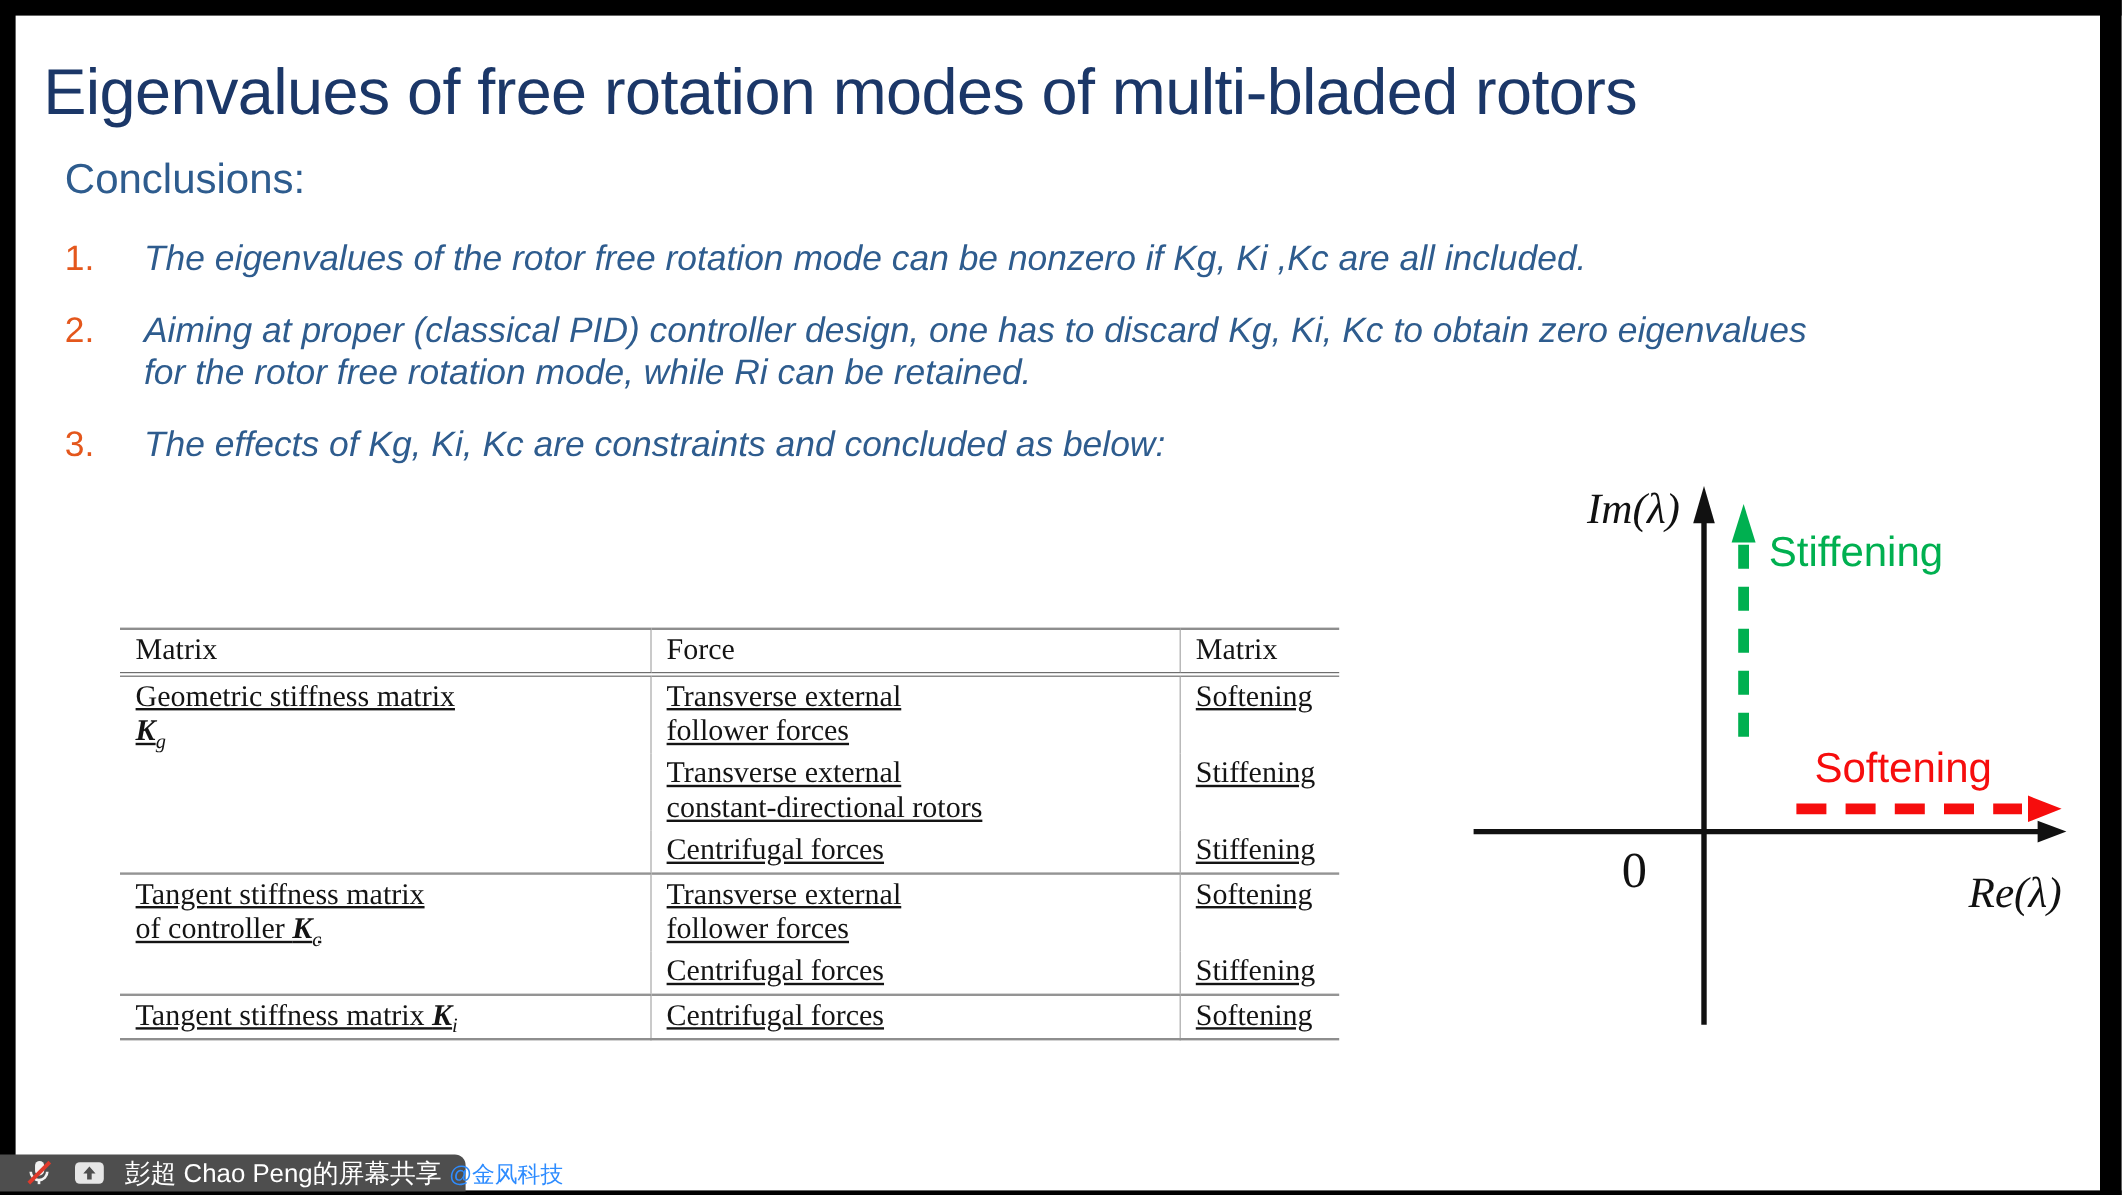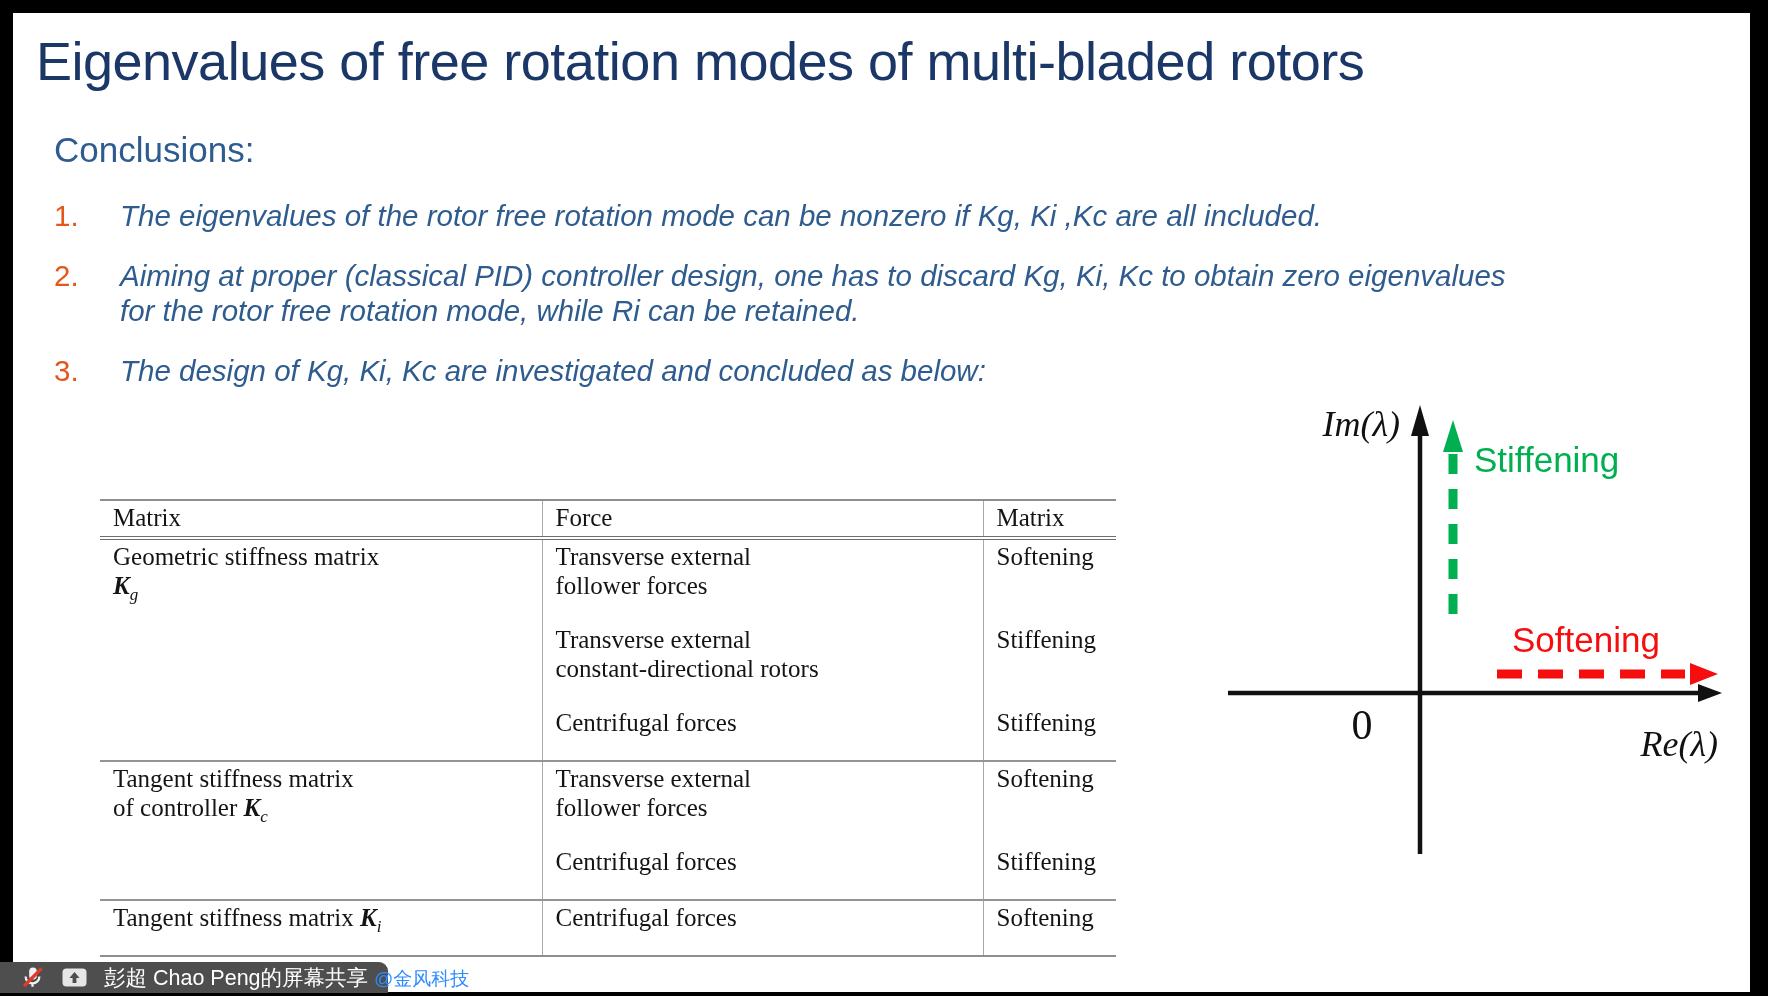--- a/index.html
+++ b/index.html
@@ -7,45 +7,45 @@
     width:1768px;height:996px;position:relative;background:#ffffff;overflow:hidden;
     font-family:"Liberation Sans","DejaVu Sans",sans-serif;
   }
   .frame{position:absolute;background:#000;}
   .frame-top{left:0;top:0;width:1768px;height:13px;}
   .frame-left{left:0;top:0;width:13px;height:996px;}
   .frame-right{left:1750px;top:0;width:18px;height:996px;}
   .frame-bottom{left:0;top:992px;width:1768px;height:4px;}
 
   .slide-title{
-    position:absolute;left:36px;top:30px;width:1660px;
+    position:absolute;left:36px;top:46px;width:1660px;
     font-size:54px;color:#1b3768;letter-spacing:-0.5px;
   }
   .conclusions-label{
     position:absolute;left:54px;top:130px;
     font-size:35px;color:#2e5c8e;
   }
   .conclusions-list{position:absolute;left:54px;top:198px;width:1470px;}
   .c-item{display:flex;margin-bottom:25px;font-size:29.5px;line-height:35px;color:#2e5c8e;}
   .c-num{width:66px;flex:none;color:#e4571c;}
   .c-text{width:1430px;font-style:italic;}
 
   table.effects{
-    position:absolute;left:100px;top:499px;width:1016px;
+    position:absolute;left:100px;top:523px;width:1016px;
     border-collapse:collapse;table-layout:fixed;
     font-family:"Liberation Serif","DejaVu Serif",serif;
     font-size:25px;line-height:29px;color:#141414;
     border-bottom:2px solid #8e8e8e;
   }
   table.effects th{
     font-weight:normal;text-align:left;
     border-top:2px solid #8e8e8e;border-bottom:4px double #6e6e6e;
     padding:2px 13px 4px;
   }
-  table.effects td{vertical-align:top;padding:2px 13px 23px;}
+  table.effects td{vertical-align:top;padding:2px 13px 4px;text-decoration:underline;}
   .colsep{border-right:1.5px solid #a8a8a8;}
   tr.group-start td{border-top:2px solid #949494;}
   td.effect-cell{padding:2px 4px 8px 13px;white-space:nowrap;}
   .msym i{font-family:"Liberation Serif","DejaVu Serif",serif;font-weight:bold;}
   .msym sub{font-size:17px;font-style:italic;line-height:0;}
 
   .diagram{position:absolute;left:1100px;top:392px;width:660px;height:470px;}
 
   .share-bar{
     position:absolute;left:0;top:962px;width:388px;height:31px;
@@ -72,21 +72,21 @@
   <div class="c-item">
     <span class="c-num">1.</span>
     <div class="c-text">The eigenvalues of the rotor free rotation mode can be nonzero if Kg, Ki ,Kc are all included.</div>
   </div>
   <div class="c-item">
     <span class="c-num">2.</span>
     <div class="c-text">Aiming at proper (classical PID) controller design, one has to discard Kg, Ki, Kc to obtain zero eigenvalues for the rotor free rotation mode, while Ri can be retained.</div>
   </div>
   <div class="c-item">
     <span class="c-num">3.</span>
-    <div class="c-text">The design of Kg, Ki, Kc are investigated and concluded as below:</div>
+    <div class="c-text">The effects of Kg, Ki, Kc are constraints and concluded as below:</div>
   </div>
 </div>
 
 <table class="effects">
   <colgroup>
       <col style="width:442px">
       <col style="width:441px">
       <col style="width:133px">
     </colgroup>
   <thead>

